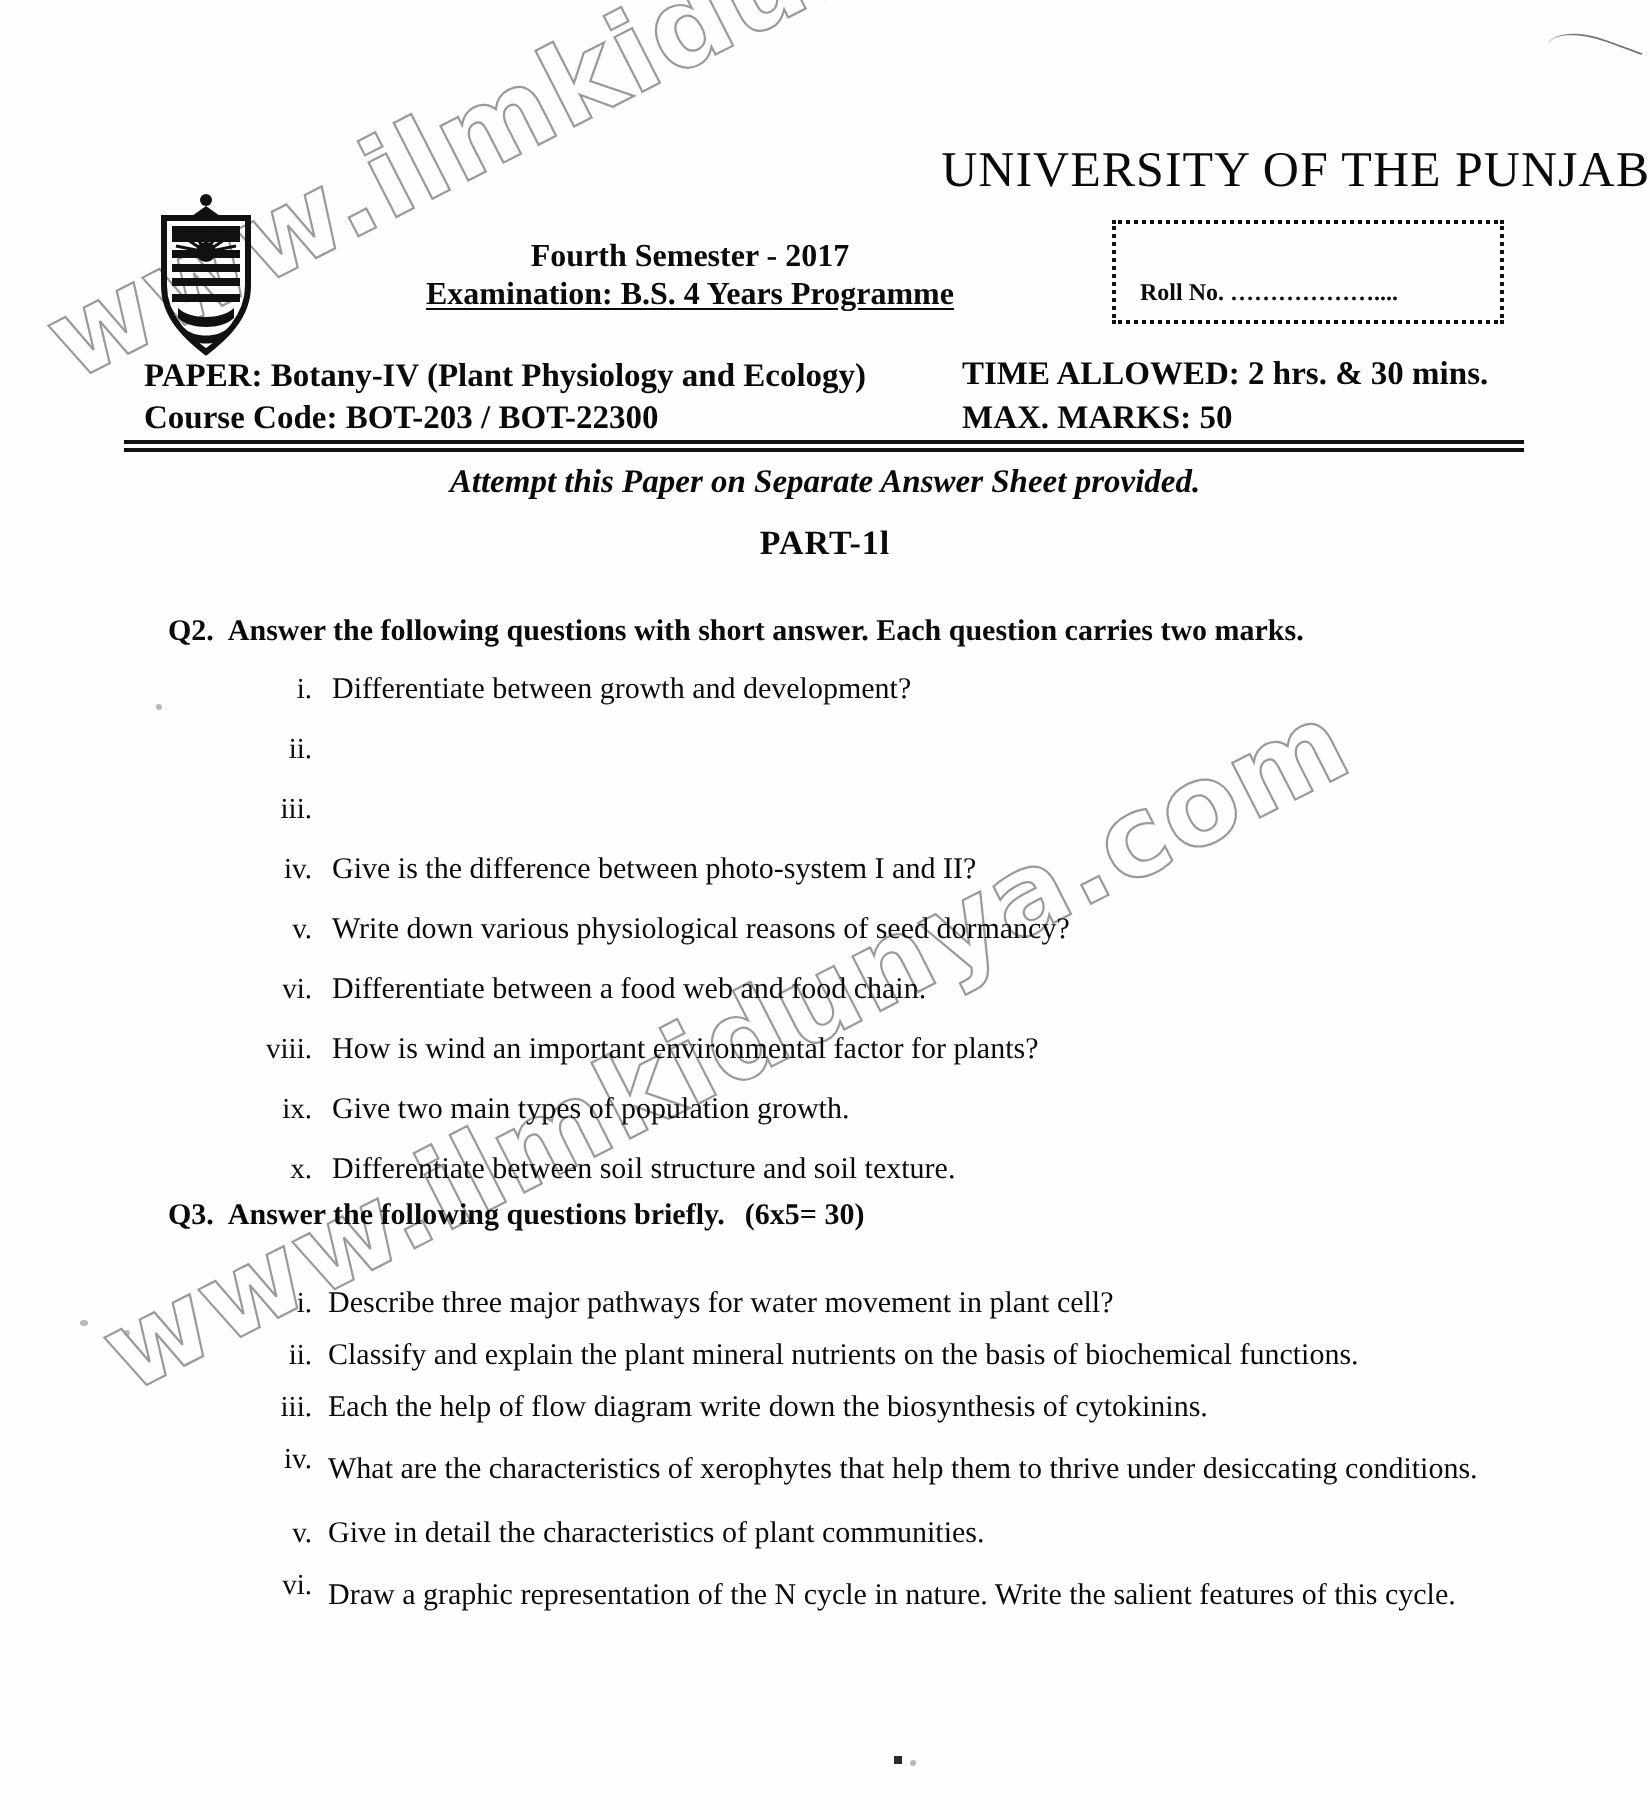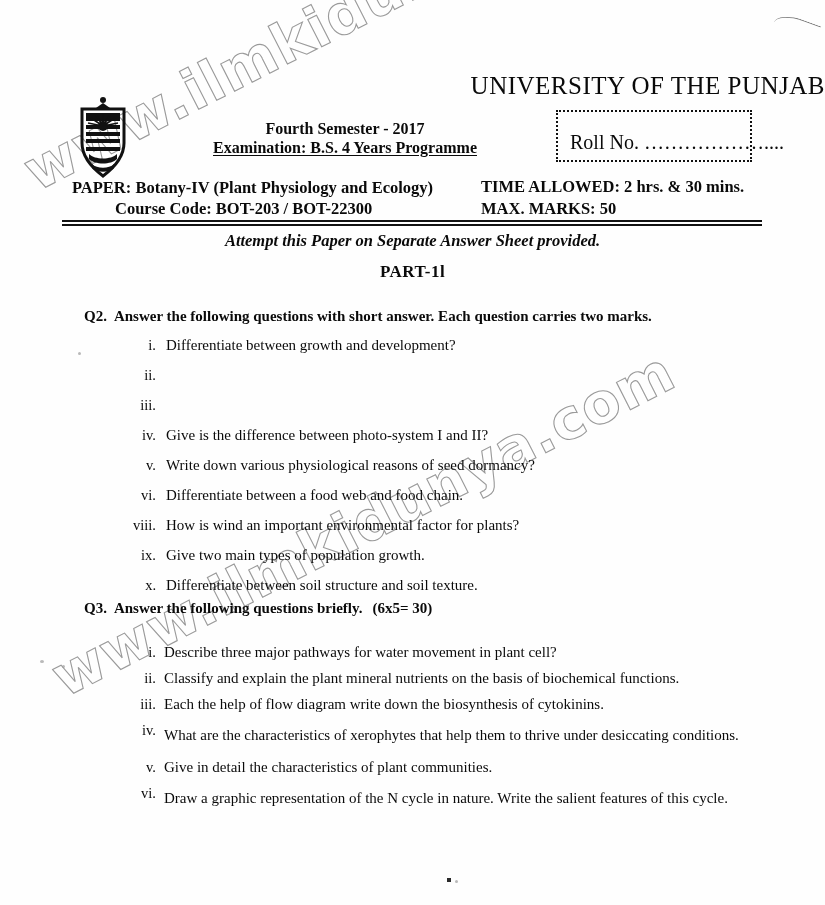--- a/index.html
+++ b/index.html
@@ -121,42 +121,41 @@
     top: 110px;
     width: 196px;
     height: 52px;
     border: 2.5px dotted #111;
     box-sizing: border-box;
   }
   .rollno-text {
     position: absolute;
     left: 12px;
     bottom: 6px;
-    font-size: 20px;
-    font-weight: 400;
+    font-size: 12px;
+    font-weight: 700;
     white-space: nowrap;
   }
 
   
   .paper-line {
     position: absolute;
     left: 72px;
     top: 178px;
     font-size: 16.5px;
     font-weight: 700;
     white-space: nowrap;
   }
   .course-line {
     position: absolute;
     left: 72px;
     top: 199px;
     font-size: 16.5px;
     font-weight: 700;
     white-space: nowrap;
-    margin-left: 43px;
   }
   .time-line {
     position: absolute;
     left: 481px;
     top: 177px;
     font-size: 16.5px;
     font-weight: 700;
     white-space: nowrap;
   }
   .marks-line {

